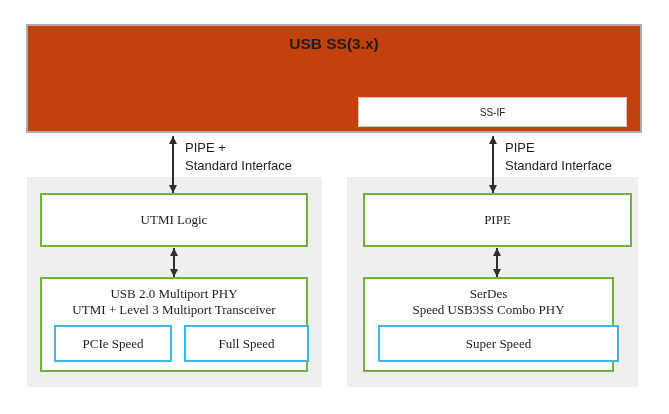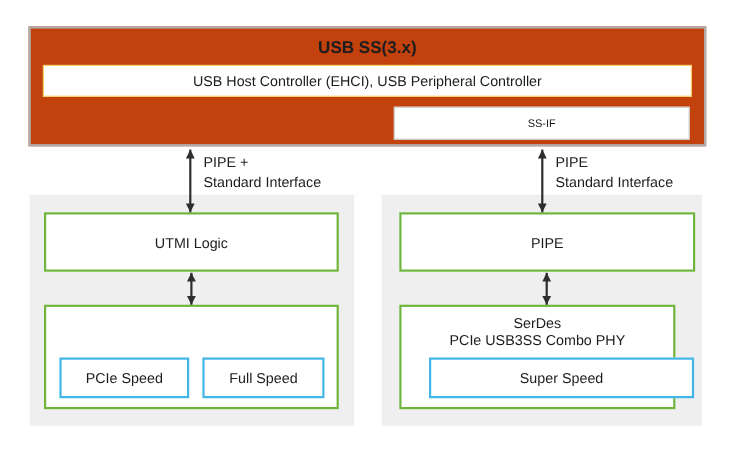--- a/index.html
+++ b/index.html
@@ -17,35 +17,35 @@
   .canvas{position:relative;width:669px;height:414px;background:#fff;overflow:hidden;}
 
   .abs{position:absolute;box-sizing:border-box;}
   .cbox{display:flex;align-items:center;justify-content:center;text-align:center;background:#fff;}
 
   .top-block{left:26px;top:24px;width:616px;height:109px;border:2px solid var(--outer-border);background:#c2410c;}
   .top-title{left:0;top:7px;width:100%;text-align:center;font-size:15.5px;font-weight:bold;line-height:22px;}
   .ctrl-box{left:11px;top:33px;width:590px;height:29px;border:1.5px solid var(--yellow-border);font-size:13px;}
   .ssif-box{left:330px;top:71px;width:269px;height:30px;border:1.5px solid var(--ssif-border);font-size:10px;}
 
-  .panel{background:var(--panel-bg);}
+  .panel{background:var(--panel-bg);font-family:Liberation Serif, serif;}
   .panel-left{left:27px;top:177px;width:295px;height:210px;}
   .panel-right{left:347px;top:177px;width:291px;height:210px;}
 
   .gbox{border:2px solid var(--green-border);font-size:13px;}
   .logic-left{left:13px;top:16px;width:268px;height:54px;}
   .logic-right{left:16px;top:16px;width:269px;height:54px;}
   .phy-left{left:13px;top:100px;width:268px;height:95px;background:#fff;border:2px solid var(--green-border);}
   .phy-right{left:16px;top:100px;width:251px;height:95px;background:#fff;border:2px solid var(--green-border);}
   .phy-title{left:0;top:7px;width:100%;text-align:center;font-size:13px;line-height:16px;}
 
   .bbox{border:2px solid var(--blue-border);font-size:13px;background:#fff;}
   .hs-box{left:12px;top:46px;width:118px;height:37px;}
-  .fs-box{left:142px;top:46px;width:111px;height:37px;}
-  .ss-box{left:13px;top:46px;width:241px;height:37px;margin-left:12px;}
+  .fs-box{left:142px;top:46px;width:125px;height:37px;}
+  .ss-box{left:13px;top:46px;width:241px;height:37px;}
 
   .varrow{position:absolute;width:2px;background:var(--arrow);}
   .varrow::before,.varrow::after{content:"";position:absolute;left:-3px;width:0;height:0;
     border-left:4px solid transparent;border-right:4px solid transparent;}
   .varrow::before{top:0;border-bottom:8px solid var(--arrow);}
   .varrow::after{bottom:0;border-top:8px solid var(--arrow);}
   .arrow-a{left:172px;top:136px;height:57px;}
   .arrow-b{left:492px;top:136px;height:57px;}
   .arrow-c{left:173px;top:248px;height:29px;}
   .arrow-d{left:496px;top:248px;height:29px;}
@@ -54,50 +54,51 @@
   .label-left{left:185px;top:139px;}
   .label-right{left:505px;top:139px;}
 </style>
 </head>
 <body>
 
 <div class="canvas">
 
   <div class="abs top-block">
     <div class="abs top-title">USB SS(3.x)</div>
-    <div class="abs cbox ctrl-box">
-      <span>USB Host Controller (EHCI), USB Peripheral Controller</span>
-    </div>
     <div class="abs cbox ssif-box">
       <span>SS-IF</span>
     </div>
   </div>
 
   <div class="abs panel panel-left">
     <div class="abs cbox gbox logic-left">
       <span>UTMI Logic</span>
     </div>
     <div class="abs phy-left">
+      <div class="abs phy-title">
+        <div>USB 2.0 Multiport PHY</div>
+        <div>UTMI + Level 3 Multiport Transceiver</div>
+      </div>
       <div class="abs cbox bbox hs-box">
         <span>PCIe Speed</span>
       </div>
       <div class="abs cbox bbox fs-box">
         <span>Full Speed</span>
       </div>
     </div>
   </div>
 
   <div class="abs panel panel-right">
     <div class="abs cbox gbox logic-right">
       <span>PIPE</span>
     </div>
     <div class="abs phy-right">
       <div class="abs phy-title">
         <div>SerDes</div>
-        <div>PCIe USB3SS Combo PHY</div>
+        <div>Speed USB3SS Combo PHY</div>
       </div>
       <div class="abs cbox bbox ss-box">
         <span>Super Speed</span>
       </div>
     </div>
   </div>
 
   <div class="varrow arrow-a"></div>
   <div class="varrow arrow-b"></div>
   <div class="varrow arrow-c"></div>

